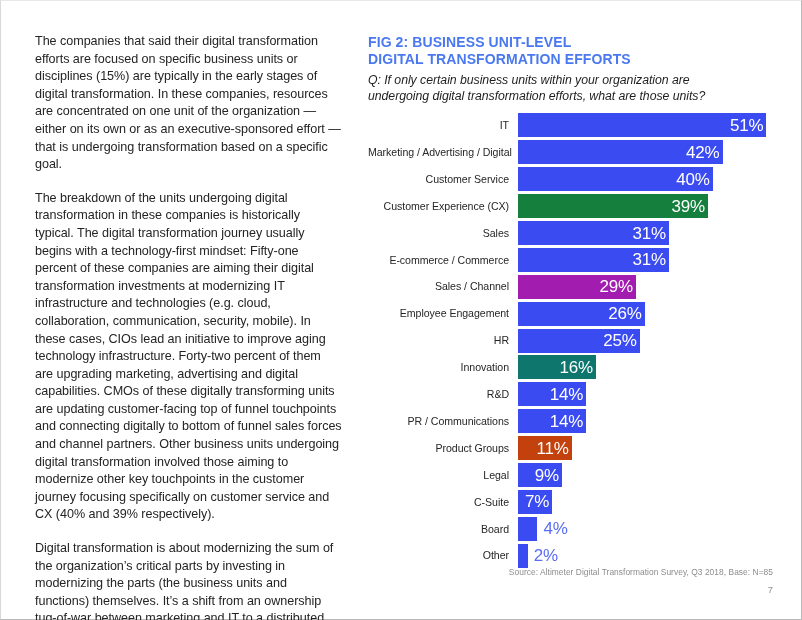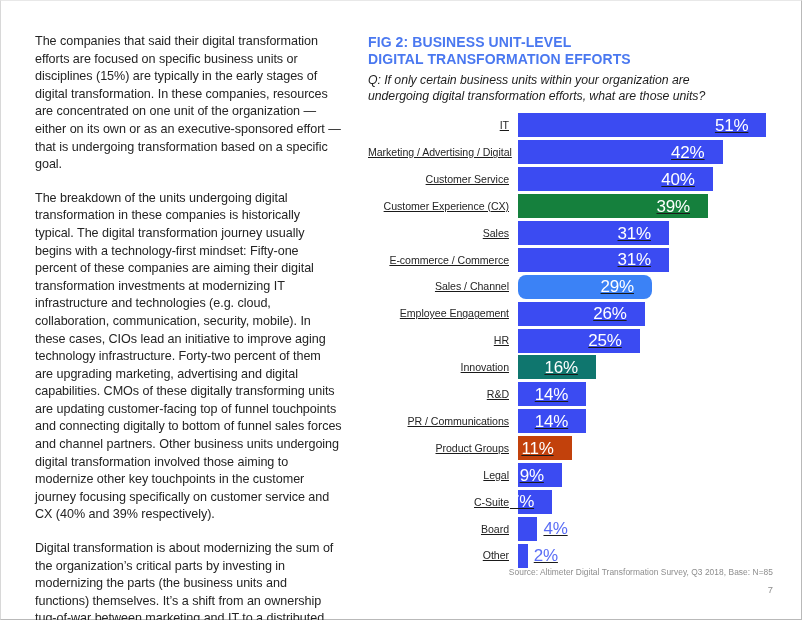--- a/index.html
+++ b/index.html
@@ -66,21 +66,20 @@
     margin: 5px 0 16px 0;
     width: 375px;
     letter-spacing: -0.05px;
   }
 
   .chart {
     position: absolute;
     left: 0px;
     top: 78px;
     width: 420px;
-    text-decoration: underline;
   }
   .bar-row {
     position: relative;
     height: 26.9px;
     display: flex;
     align-items: center;
   }
   .cat-label {
     width: 150px;
     text-align: right;
@@ -103,21 +102,21 @@
     height: 24px;
     background: #3b4bf2;
     display: flex;
     align-items: center;
     justify-content: flex-end;
     box-sizing: border-box;
   }
   .bar .val {
     font-size: 17px;
     color: #ffffff;
-    padding-right: 18px;
+    padding-right: 3px;
     line-height: 1;
     white-space: nowrap;
     letter-spacing: -0.2px;
   }
   .val-outside {
     display: none;
     font-size: 17px;
     color: #5a6df5;
     line-height: 1;
     padding-left: 6px;
@@ -206,21 +205,21 @@
           <div class="cat-label">E-commerce / Commerce</div>
           <div class="bar-wrap">
             <div class="bar" style="width: 150.97px; background: rgb(59, 75, 242);">
               <span class="val">31%</span>
             </div>
           </div>
         </div>
         <div class="bar-row">
           <div class="cat-label">Sales / Channel</div>
           <div class="bar-wrap">
-            <div class="bar" style="width: 134px; background: #3b82f6; border-radius: 8px;">
+            <div class="bar" style="width: 118px; background: #a21caf;">
               <span class="val">29%</span>
             </div>
           </div>
         </div>
         <div class="bar-row">
           <div class="cat-label">Employee Engagement</div>
           <div class="bar-wrap">
             <div class="bar" style="width: 126.62px; background: rgb(59, 75, 242); justify-content: flex-end;">
               <span class="val">26%</span>
             </div>

